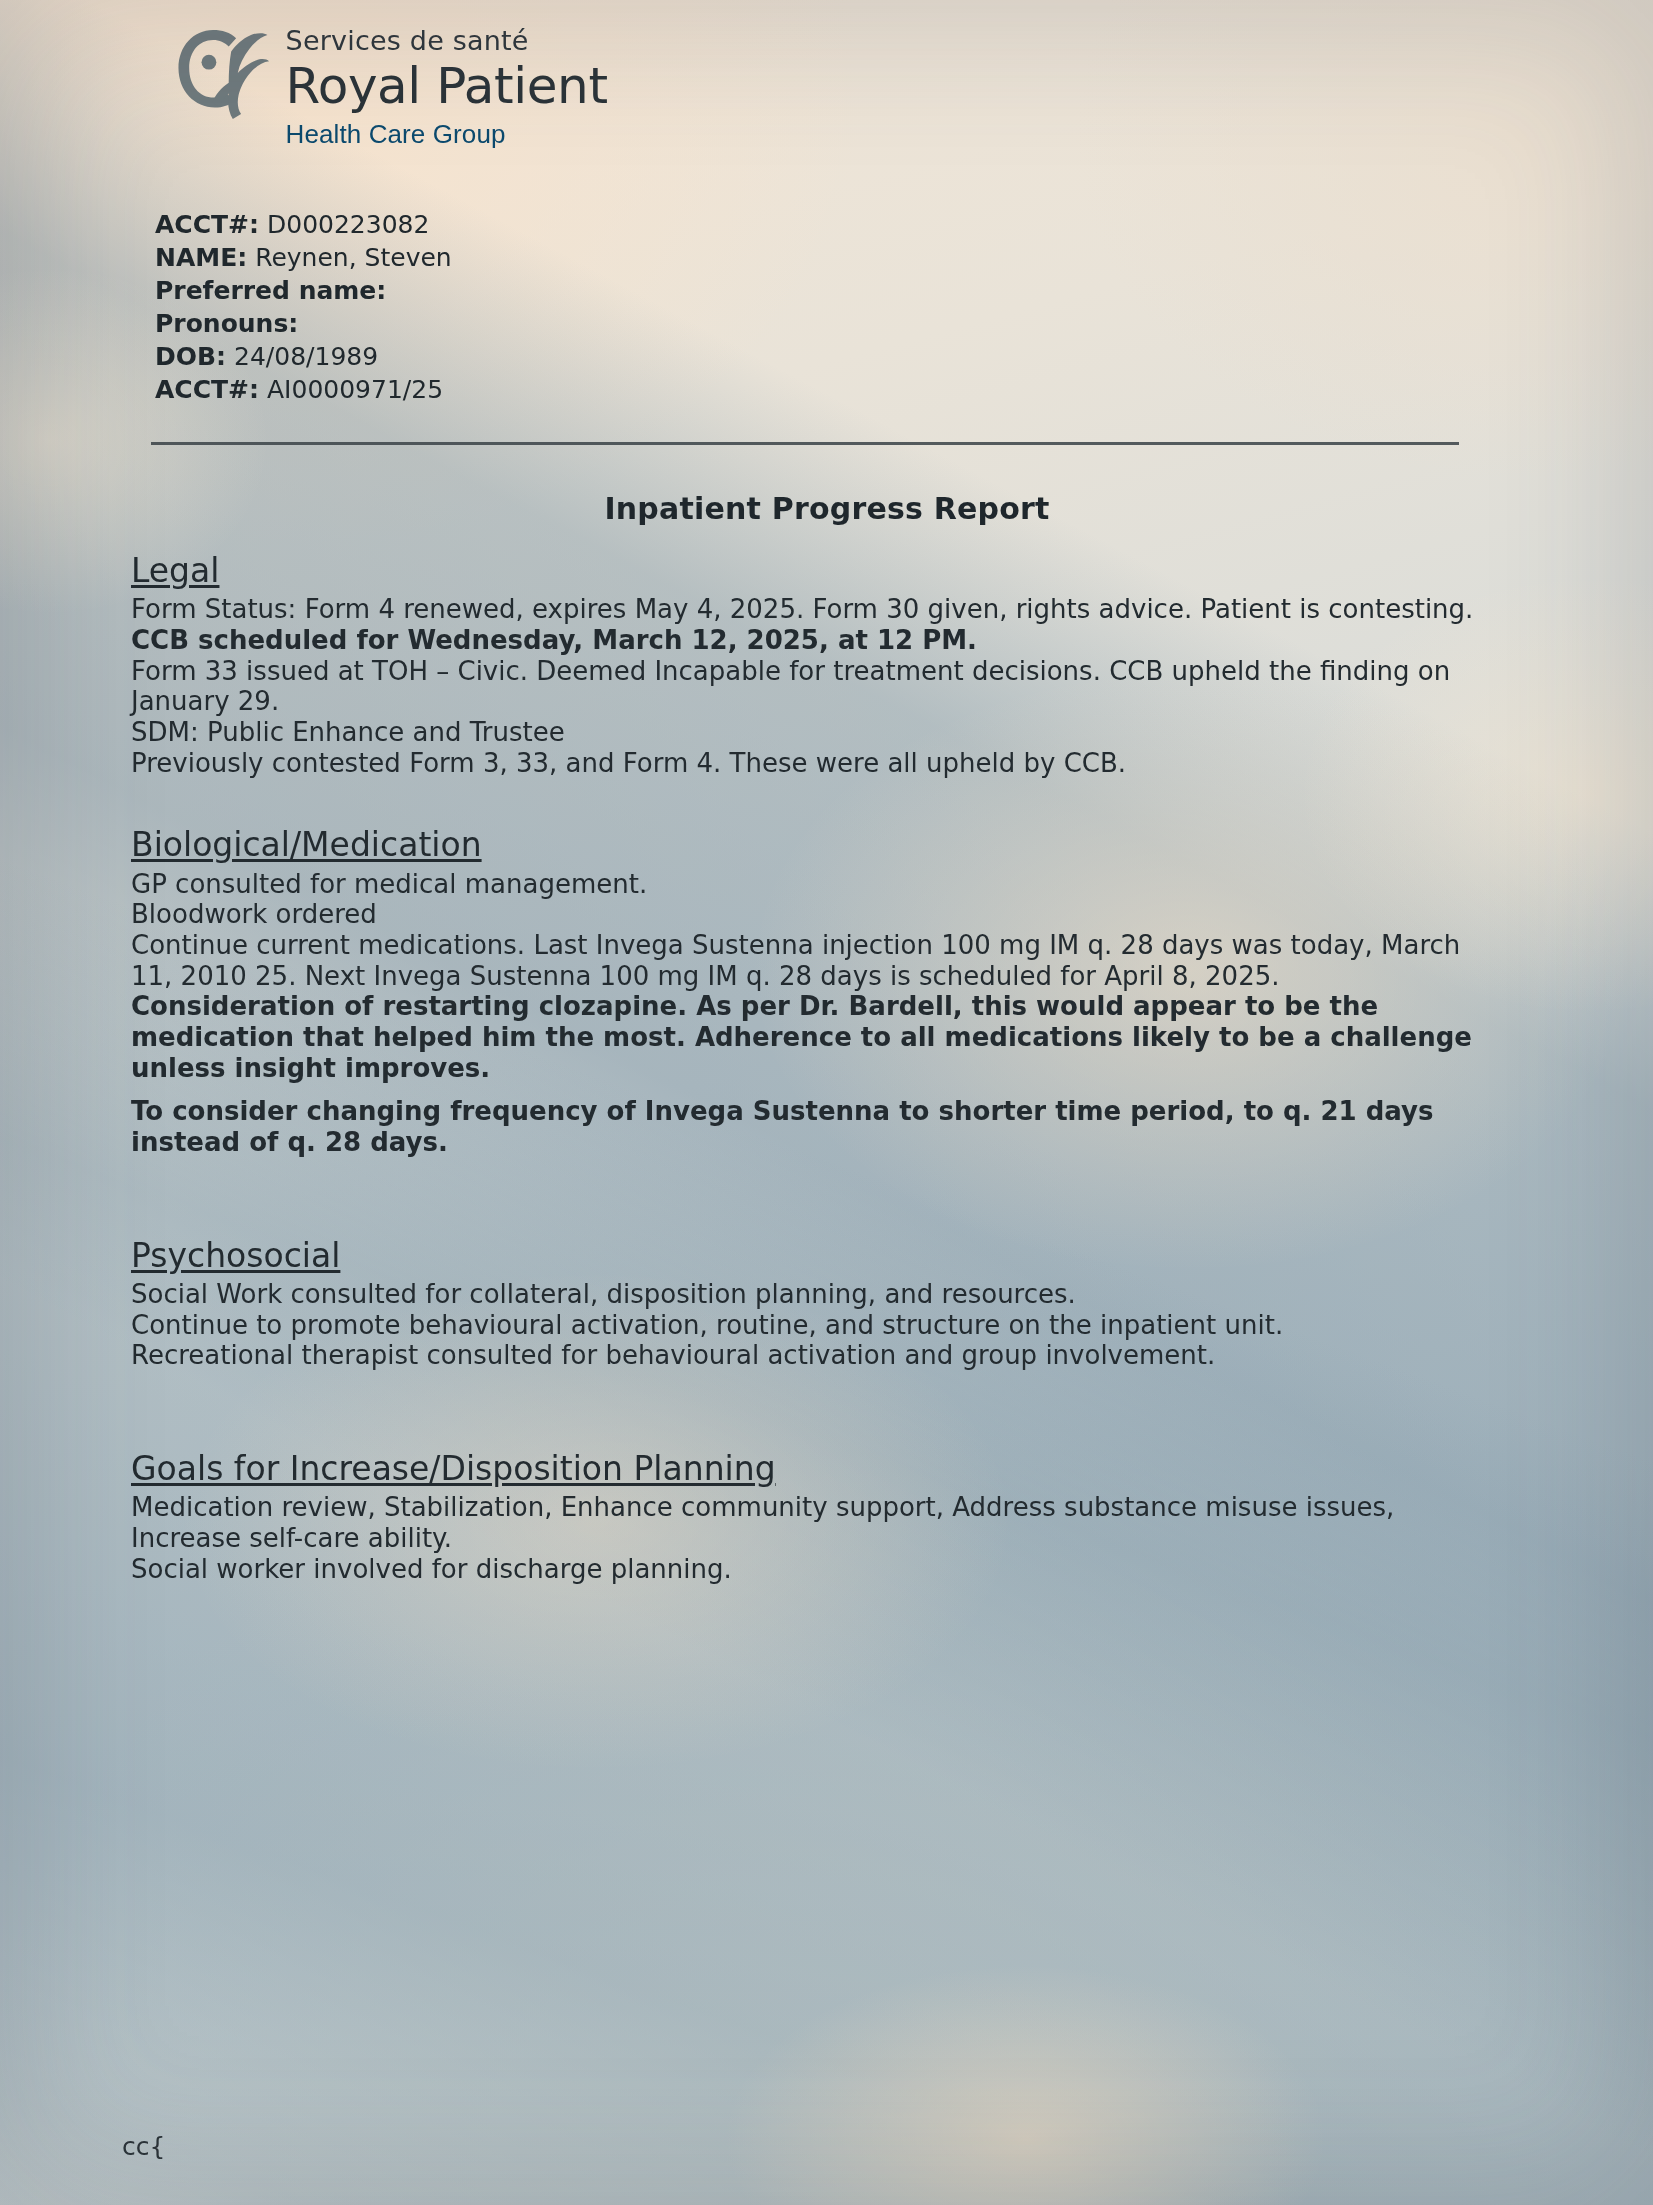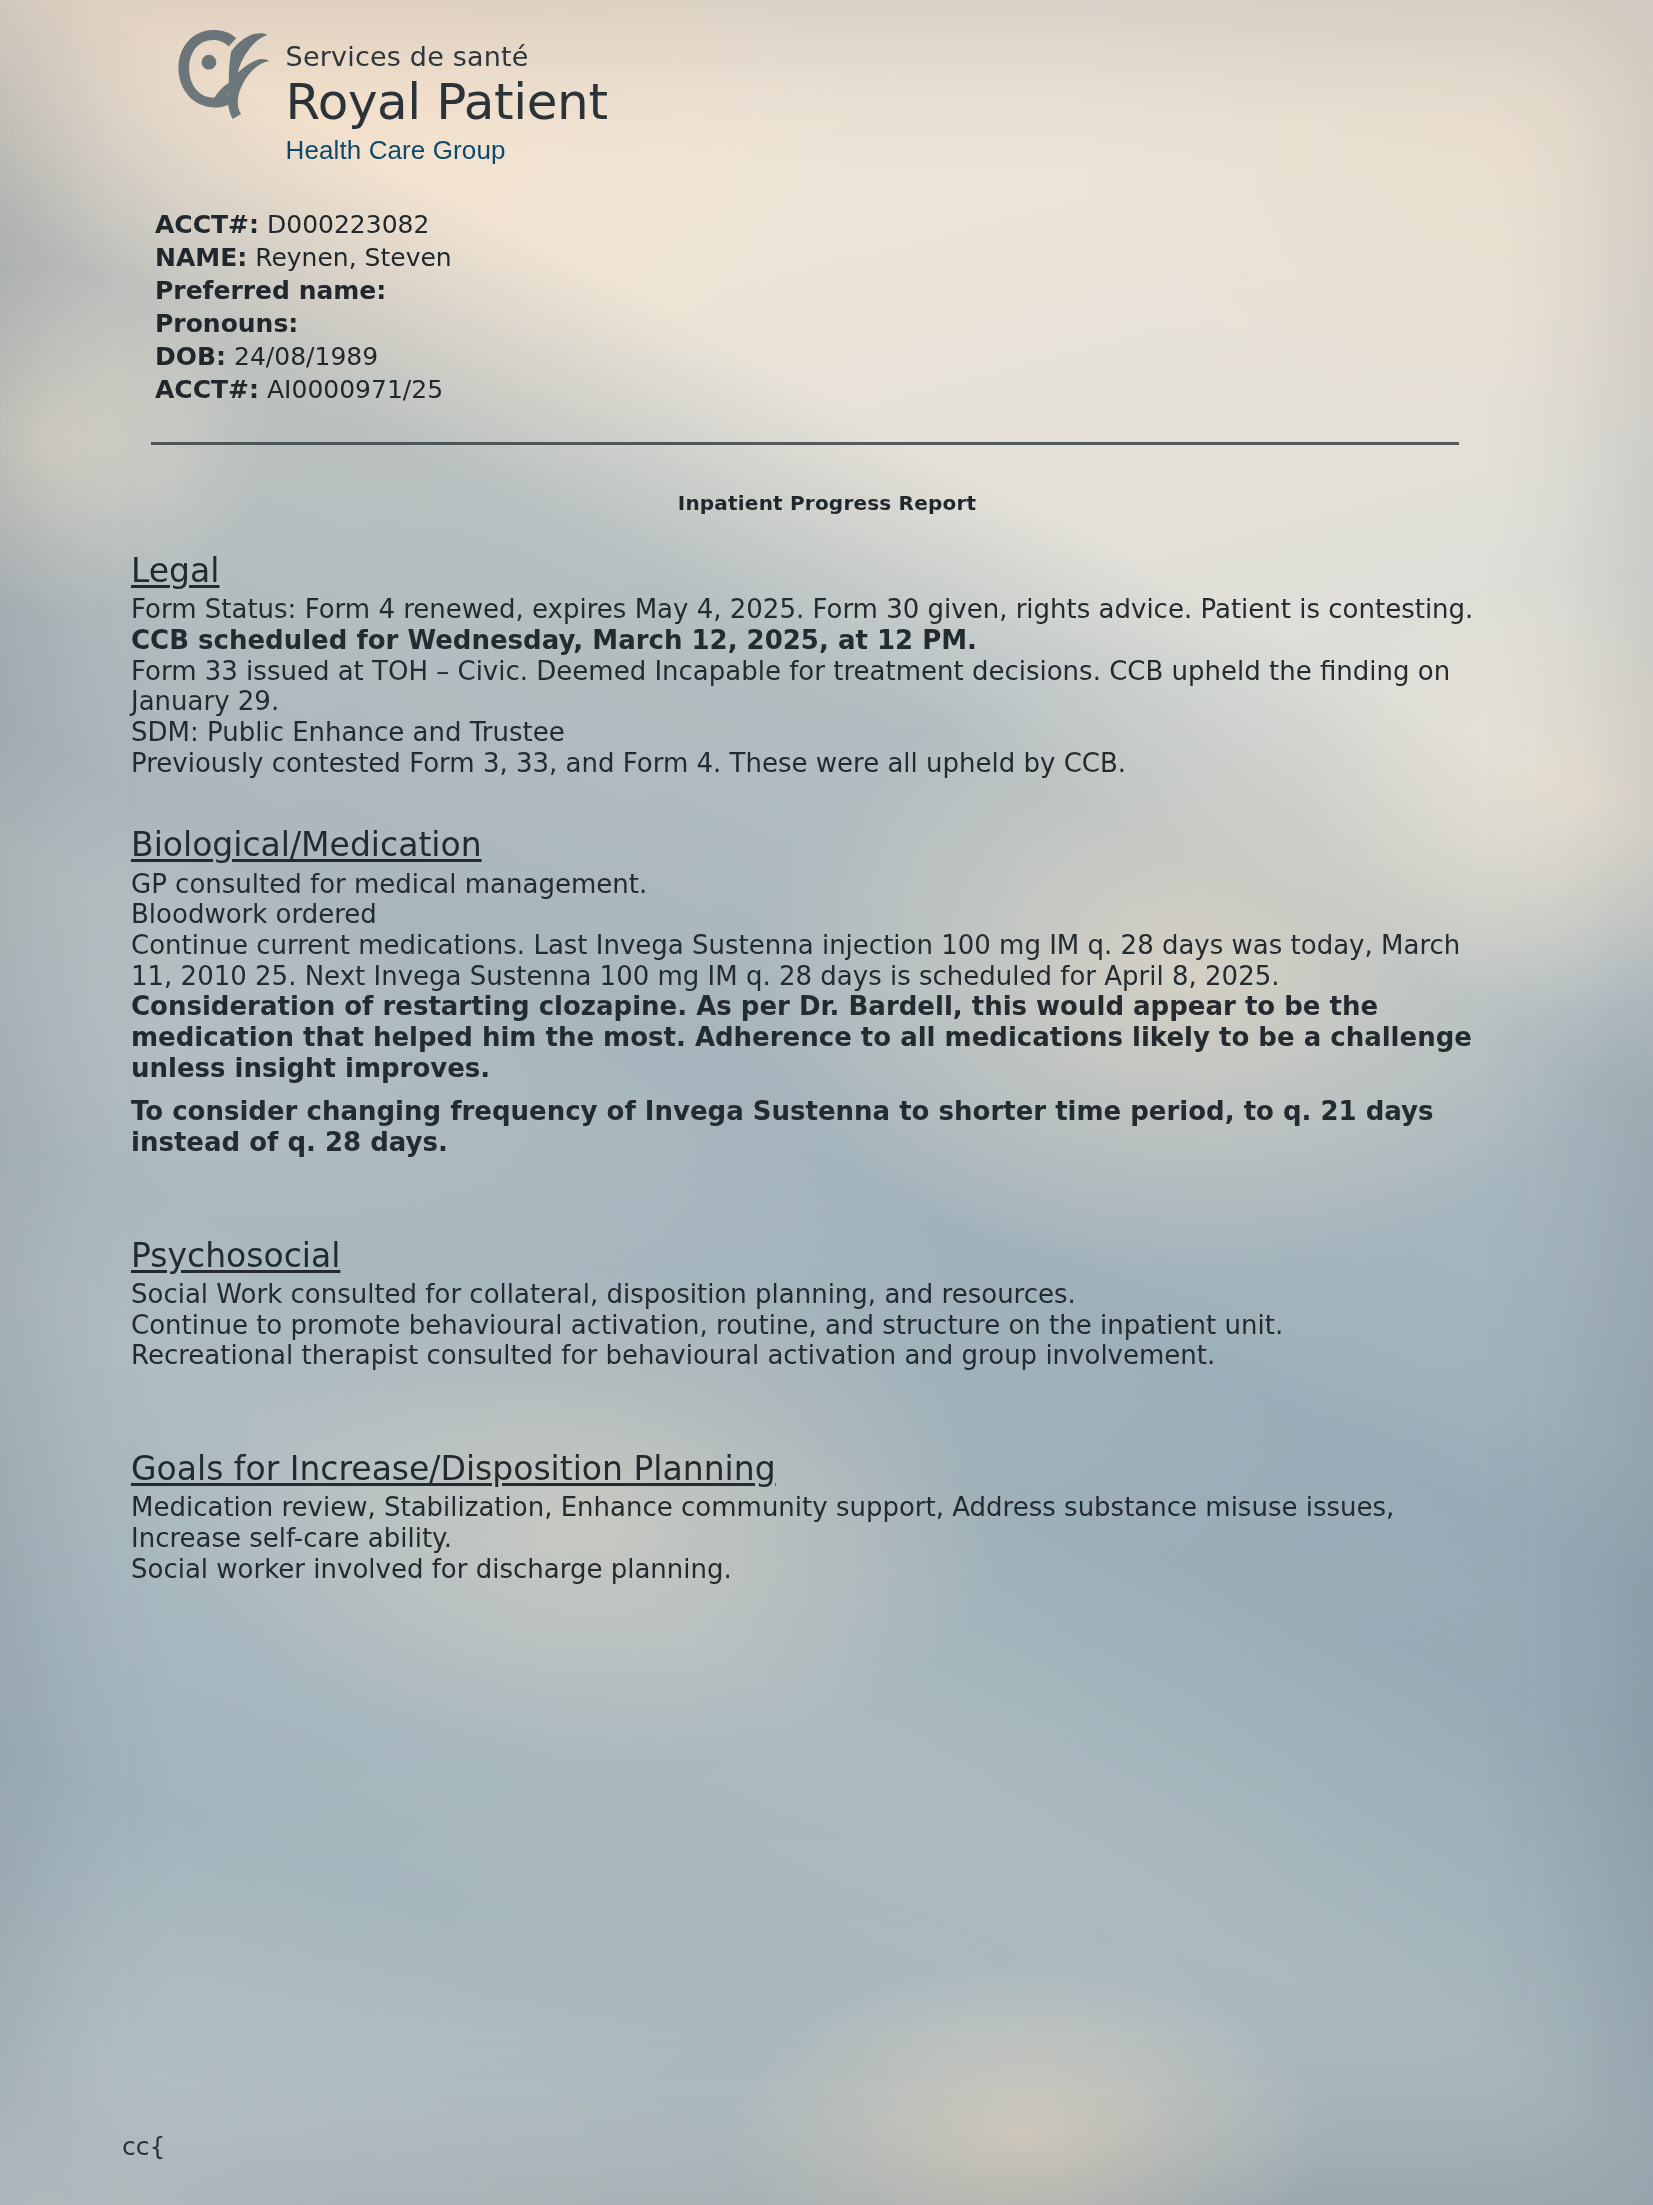--- a/index.html
+++ b/index.html
@@ -81,21 +81,21 @@
     align-items: flex-start;
   }
   .logo-mark {
     width: 112px;
     height: 124px;
     position: relative;
     flex: 0 0 auto;
   }
   .logo-text {
     margin-left: 11.6px;
-    margin-top: 26px;
+    margin-top: 10px;
   }
   .logo-line1 {
     font-family: "DejaVu Sans", sans-serif;
     font-size: 27px;
     letter-spacing: 0.2px;
     color: #2e363b;
   }
   .logo-line2 {
     font-family: "DejaVu Sans", sans-serif;
     font-size: 50px;
@@ -134,21 +134,21 @@
     background: #3a4247;
     opacity: .85;
   }
 
   .doc-title {
     position: absolute;
     top: 491px;
     left: 0;
     width: 1654px;
     text-align: center;
-    font-size: 20px;
+    font-size: 30px;
     font-weight: 700;
     letter-spacing: 0.2px;
     color: #1f272c;
   }
 
   .body {
     position: absolute;
     left: 131px;
     top: 552px;
     width: 1373px;

